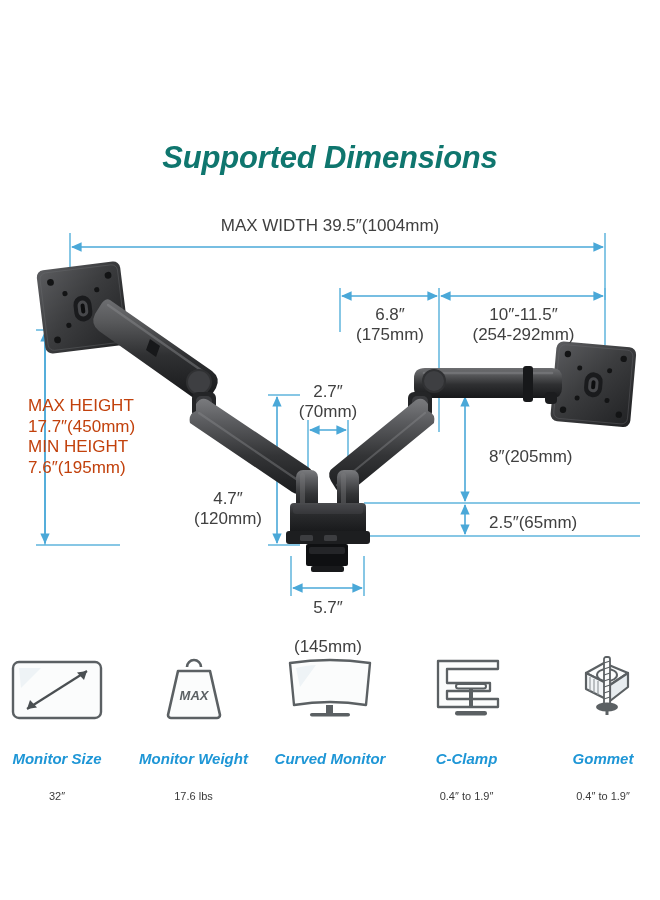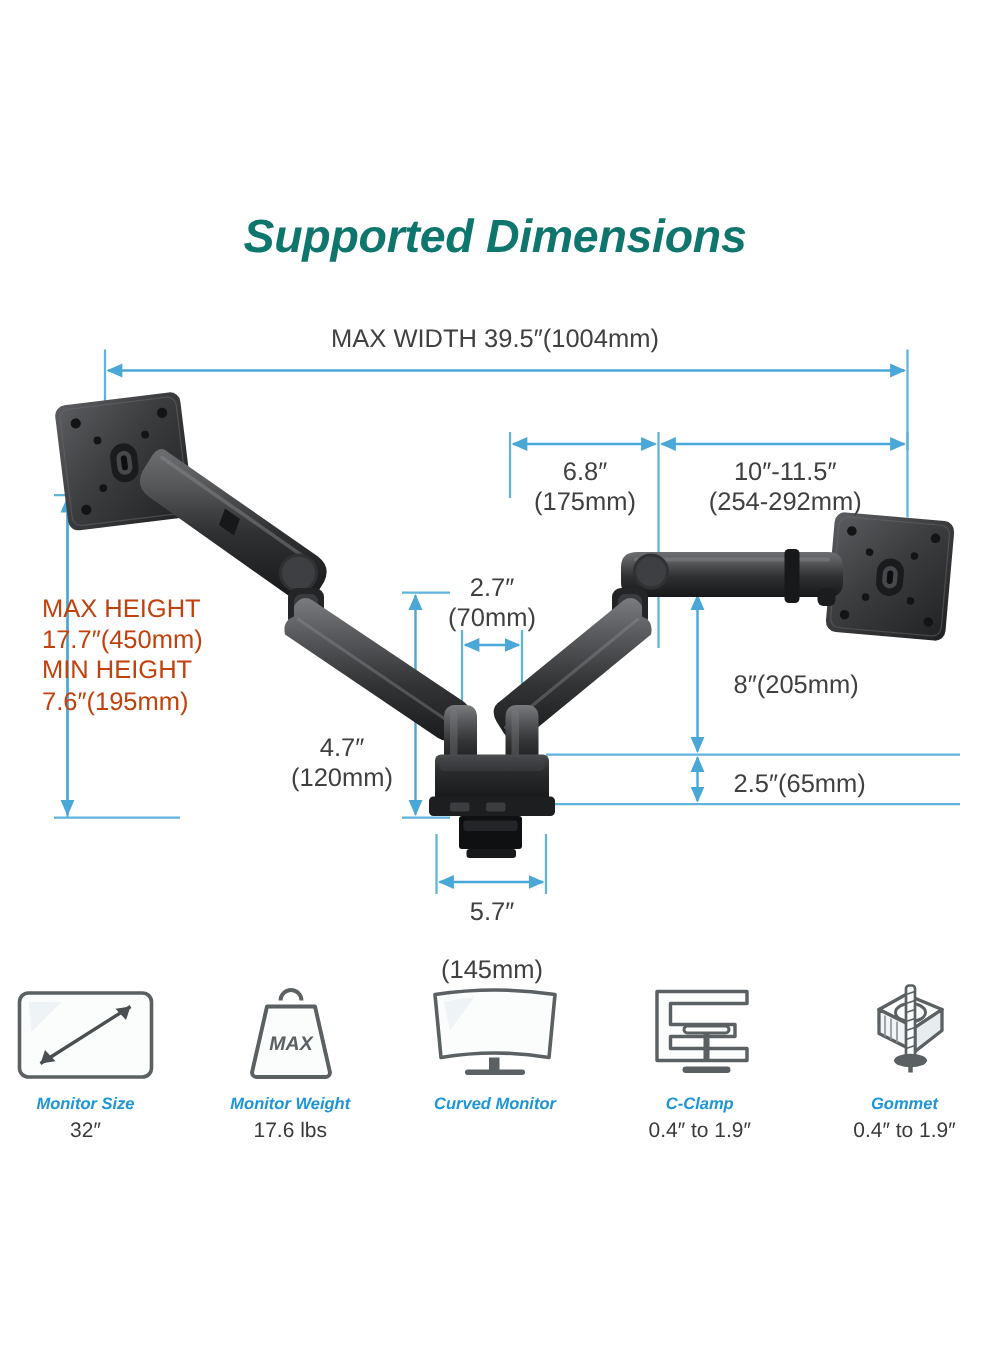--- a/index.html
+++ b/index.html
@@ -12,25 +12,25 @@
          letter-spacing:-0.2px;}
   .dimlabel{position:absolute;font-size:15.5px;color:#404040;
             line-height:1.12;white-space:nowrap;}
   .dimlabel.big{font-size:17px;}
   .dimlabel.ctr{text-align:center;}
   .heights{position:absolute;left:28px;top:396px;font-size:17px;line-height:1.15;
            color:#c2410c;white-space:nowrap;}
   .heights .row{margin-bottom:1px;}
   .icons{position:absolute;left:0;top:655px;width:660px;
          display:flex;justify-content:space-between;padding:0 6px;box-sizing:border-box;}
-  .icon-cell{width:102px;display:flex;flex-direction:column;align-items:center;}
+  .icon-cell{width:102px;display:flex;flex-direction:column;align-items:center;gap:20px;}
   .icon-art{height:66px;display:flex;align-items:flex-end;justify-content:center;}
-  .icon-title{margin-top:9px;font-size:11px;font-weight:bold;font-style:italic;
+  .icon-title{margin-top:9px;font-size:15px;font-weight:bold;font-style:italic;
               color:#1e96d6;text-align:center;white-space:nowrap;}
-  .icon-sub{margin-top:3px;font-size:14px;color:#3a3a3a;text-align:left;white-space:nowrap;}
+  .icon-sub{margin-top:3px;font-size:11px;color:#3a3a3a;text-align:left;white-space:nowrap;}
 </style>
 </head>
 <body>
 
 <div class="stage">
 <svg width="660" height="660" viewBox="0 0 660 660">
   <defs>
     <marker id="ar" markerWidth="7" markerHeight="7" refX="6" refY="3.5" orient="auto">
       <path d="M0,0.6 L6.6,3.5 L0,6.4 z" fill="#4aa8d8"></path>
     </marker>

